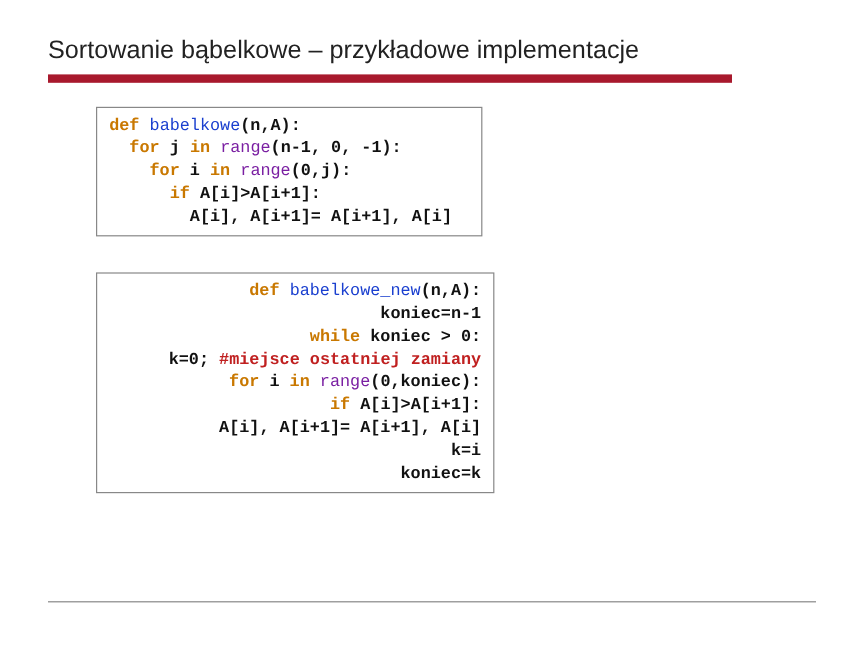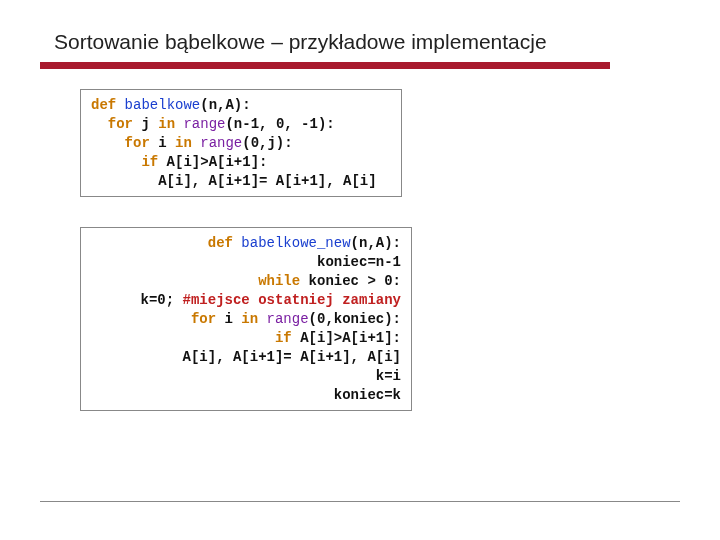--- a/index.html
+++ b/index.html
@@ -10,21 +10,21 @@
     font-family: Verdana, Arial, sans-serif;
     background: #fff;
     position: relative;
   }
   .header-area {
     padding: 30px 40px 0 40px;
   }
   .title {
     font-size: 21px;
     color: #222;
-    margin: 0 0 8px 14px;
+    margin: 0 0 8px 0;
     font-weight: normal;
   }
   .title-underline {
     height: 7px;
     background: #a8192d;
     width: 570px;
     margin-left: 0;
   }
   .code-block {
     border: 1px solid #888;

